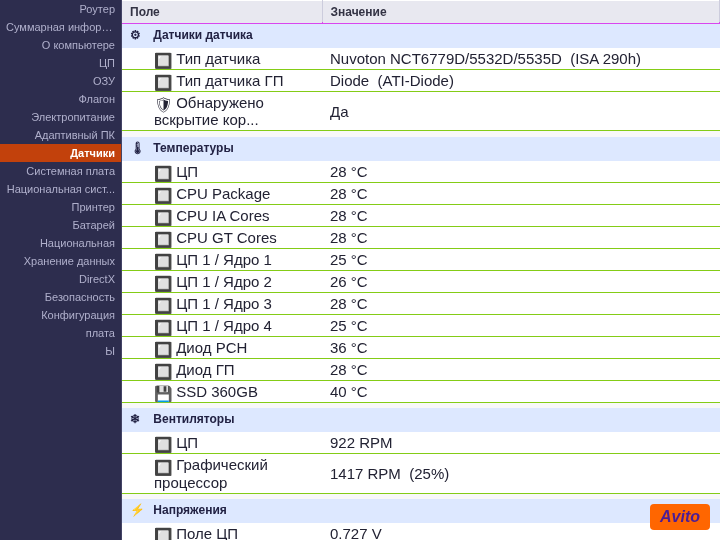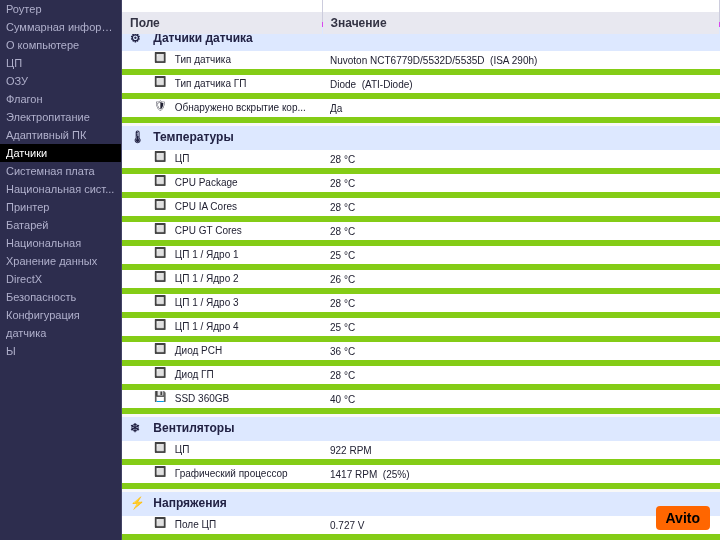--- a/index.html
+++ b/index.html
@@ -25,25 +25,27 @@
     }
 
     .sidebar-item {
       padding: 3px 6px;
       cursor: pointer;
       white-space: nowrap;
       overflow: hidden;
       text-overflow: ellipsis;
       font-size: 11px;
       color: #b0b0cc;
+      text-align: right;
     }
 
     .sidebar-item.selected {
-      background: #000000;
+      background: #c2410c;
       color: #ffffff;
+      font-weight: bold;
     }
 
     .main-content {
       flex: 1;
       background: #f0f0f0;
       display: flex;
       flex-direction: column;
       overflow: hidden;
     }
 
@@ -53,44 +55,44 @@
       background: #ffffff;
     }
 
     table {
       width: 100%;
       border-collapse: collapse;
     }
 
     thead th {
       background: #e8e8f0;
-      border-bottom: 5px solid #d946ef;
+      border-bottom: 2px solid #d946ef;
       border-right: 1px solid #ccccdd;
       padding: 4px 8px;
       text-align: left;
       font-weight: bold;
       color: #333344;
       position: sticky;
-      top: 12px;
+      top: 1px;
       font-size: 12px;
     }
 
     .section-header td {
       background: #dde8ff;
       padding: 4px 8px;
       font-weight: bold;
       color: #222244;
       font-size: 12px;
     }
 
     .data-row td {
       padding: 2px 8px;
-      border-bottom: 6px solid #84cc16;
+      border-bottom: 1px solid #84cc16;
       color: #222233;
-      font-size: 10px;
+      font-size: 15px;
     }
 
     .indent-2 {
       padding-left: 32px !important;
     }
 
     .icon-chip {
       display: inline-block;
       width: 14px;
       height: 14px;
@@ -106,26 +108,27 @@
       height: 16px;
       margin-right: 4px;
       vertical-align: middle;
     }
 
     .avito-badge {
       position: fixed;
       bottom: 10px;
       right: 10px;
       background: #f60;
-      color: #000000;
+      color: #4c1d95;
       font-weight: bold;
       padding: 4px 10px;
       border-radius: 4px;
-      font-size: 14px;
+      font-size: 16px;
       z-index: 999;
+      font-style: italic;
     }
 
     .col-field { width: 200px; }
     .col-value { }
 
     
     .table-container::-webkit-scrollbar { width: 8px; }
     .table-container::-webkit-scrollbar-track { background: #e0e0e0; }
     .table-container::-webkit-scrollbar-thumb { background: #aaaacc; border-radius: 4px; }
   </style>
@@ -144,21 +147,21 @@
   <div class="sidebar-item selected">Датчики</div>
   <div class="sidebar-item">Системная плата</div>
   <div class="sidebar-item">Национальная сист...</div>
   <div class="sidebar-item">Принтер</div>
   <div class="sidebar-item">Батарей</div>
   <div class="sidebar-item">Национальная</div>
   <div class="sidebar-item">Хранение данных</div>
   <div class="sidebar-item">DirectX</div>
   <div class="sidebar-item">Безопасность</div>
   <div class="sidebar-item">Конфигурация</div>
-  <div class="sidebar-item">датчика</div>
+  <div class="sidebar-item">плата</div>
   <div class="sidebar-item">Ы</div>
 </div>
 
 <div class="main-content">
   <div class="table-container">
     <table>
       <thead>
         <tr>
           <th class="col-field">Поле</th>
           <th class="col-value">Значение</th>

